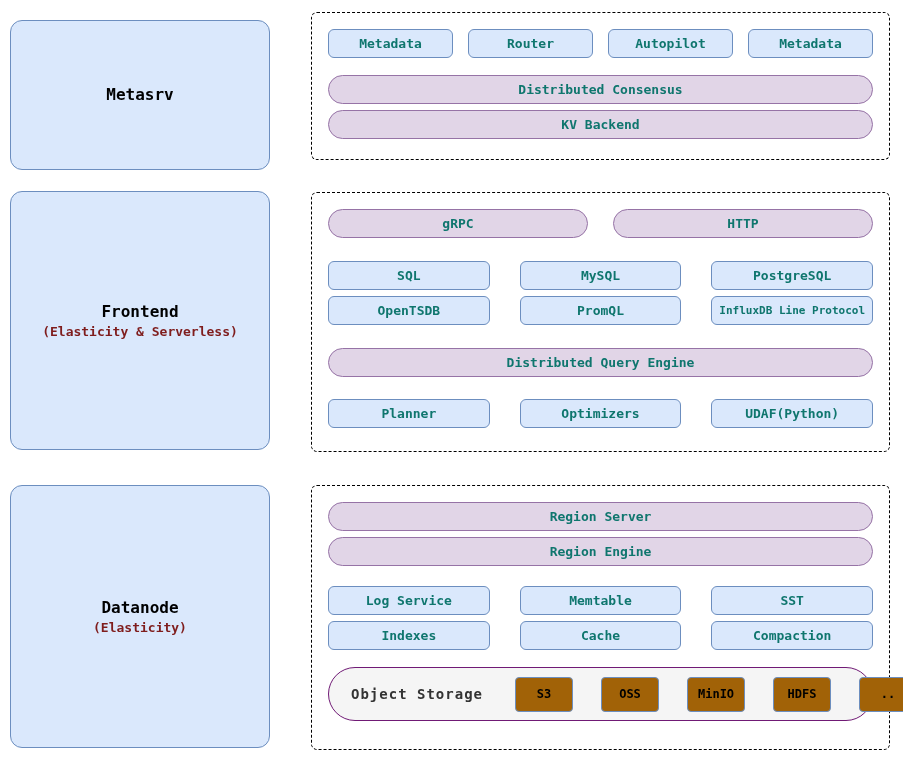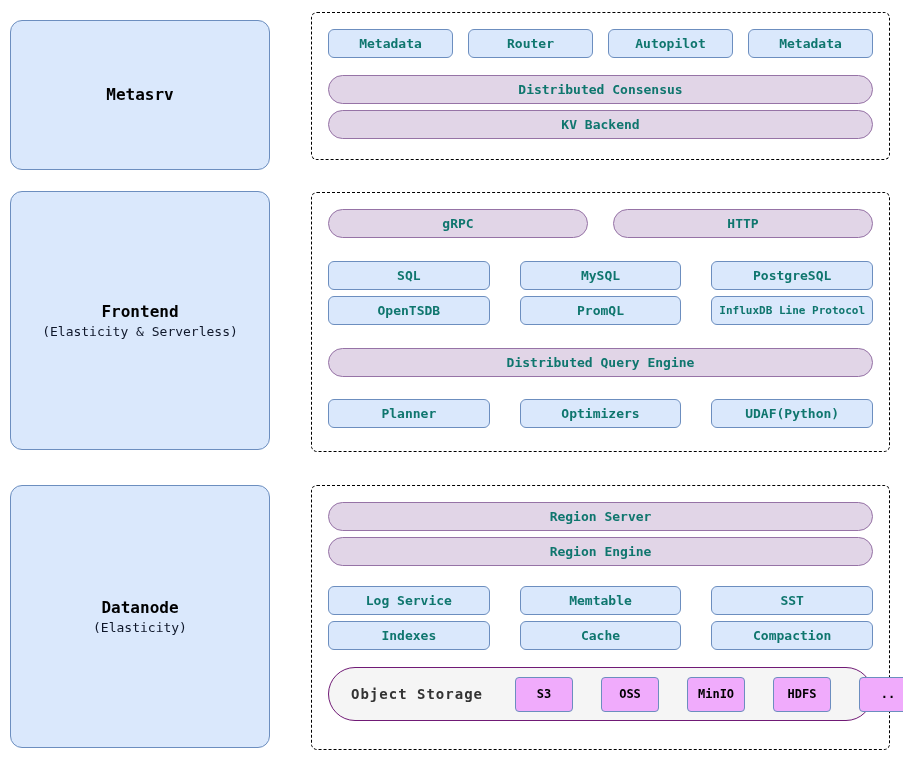--- a/index.html
+++ b/index.html
@@ -32,22 +32,22 @@
     text-align: center;
   }
   .side-block .title {
     font-size: 16px;
     font-weight: bold;
     color: #000;
     line-height: 22px;
   }
   .side-block .subtitle {
     font-size: 13px;
-    font-weight: normal;
-    color: #0f172a;
+    font-weight: bold;
+    color: #7f1d1d;
     line-height: 18px;
   }
   #metasrv-block  { top: 20px;  height: 150px; }
   #frontend-block { top: 191px; height: 259px; }
   #datanode-block { top: 485px; height: 263px; }
 
   
   .group {
     position: absolute;
     left: 311px;
@@ -114,21 +114,21 @@
   }
   .storage-label {
     font-size: 14px;
     font-weight: bold;
     color: #333333;
     letter-spacing: 1px;
     white-space: nowrap;
     margin-right: 4px;
   }
   .storage-box {
-    background: #f0abfc;
+    background: #a16207;
     border: 1px solid #6c8ebf;
     border-radius: 4px;
     height: 35px;
     min-width: 58px;
     box-sizing: border-box;
     padding: 0 10px;
     display: flex;
     align-items: center;
     justify-content: center;
     font-size: 12px;

